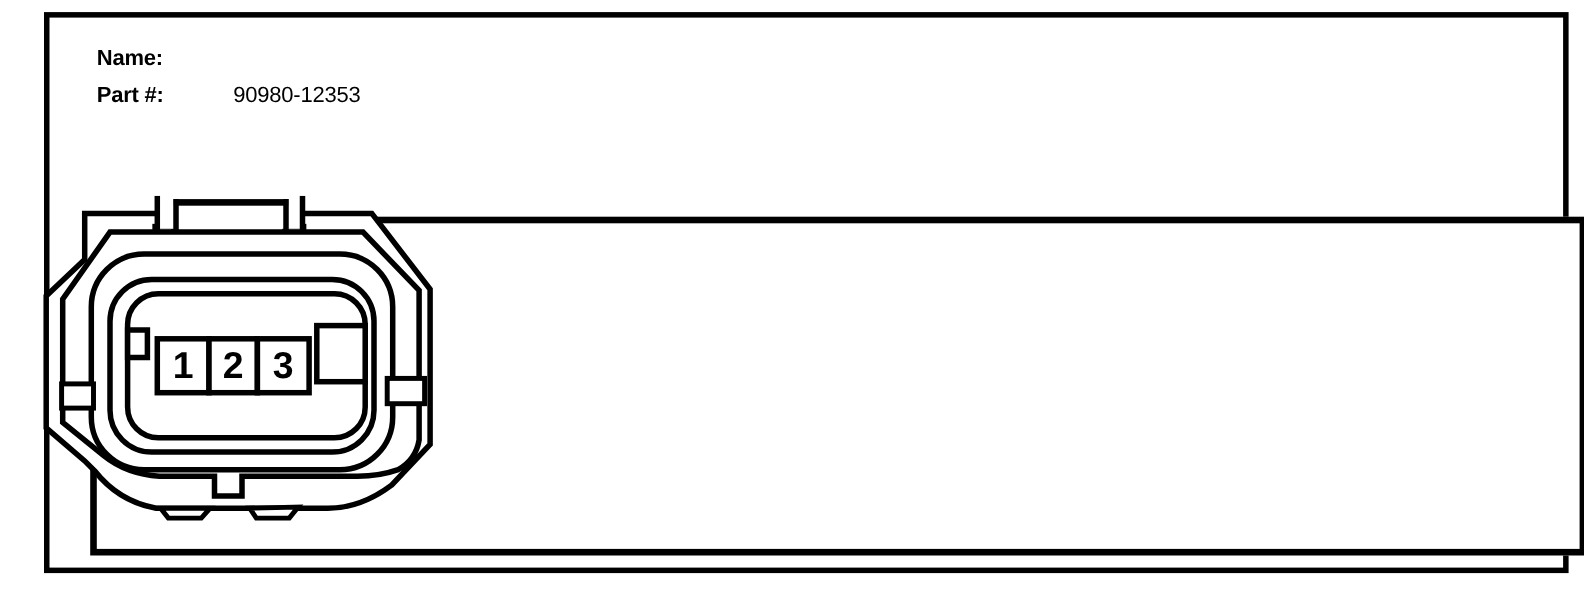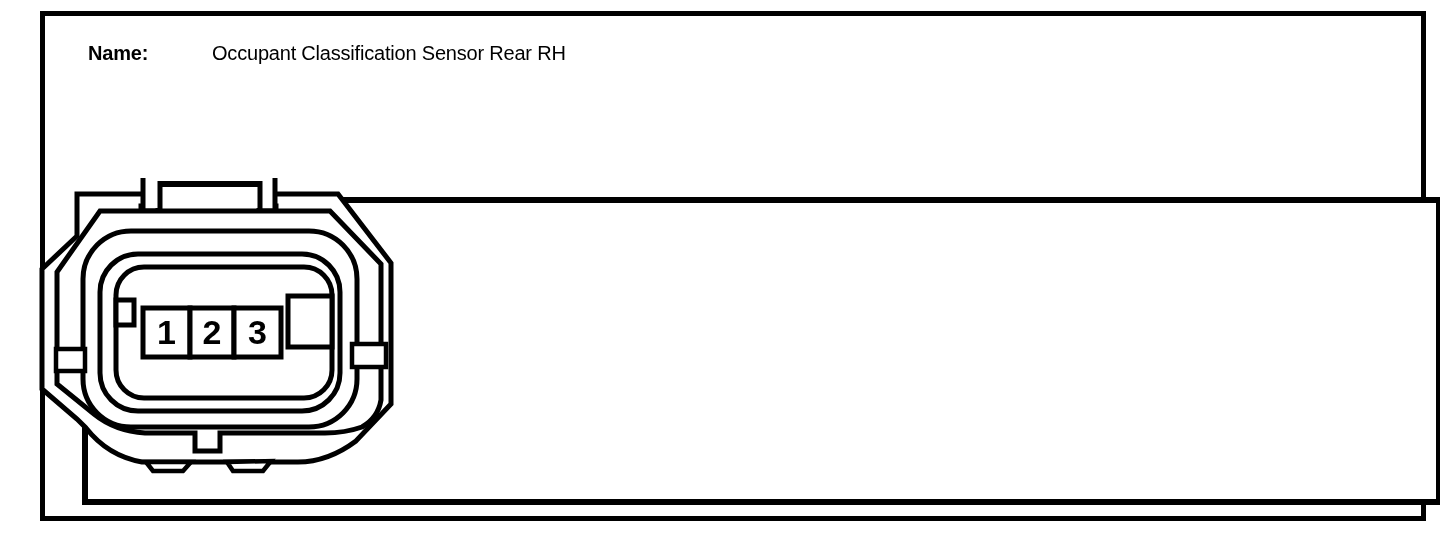--- a/index.html
+++ b/index.html
@@ -62,21 +62,24 @@
   }
 </style>
 </head>
 <body>
 
 <div class="outer-frame">
 
   <div class="header">
     <div class="hrow">
       <span class="hlabel">Name:</span>
-      <span class="hvalue">Occupant Classification Sensor Rear RH</span>
+    </div>
+    <div class="hrow">
+      <span class="hlabel">Part #:</span>
+      <span class="hvalue">90980-12353</span>
     </div>
   </div>
 
   <div class="diagram-box"></div>
 
 </div>
 
 <svg class="connector" viewBox="0 0 380 300">
 
   <path class="ln" d="M 47,16 L 308,16 L 361,85 L 361,226 L 326,263

